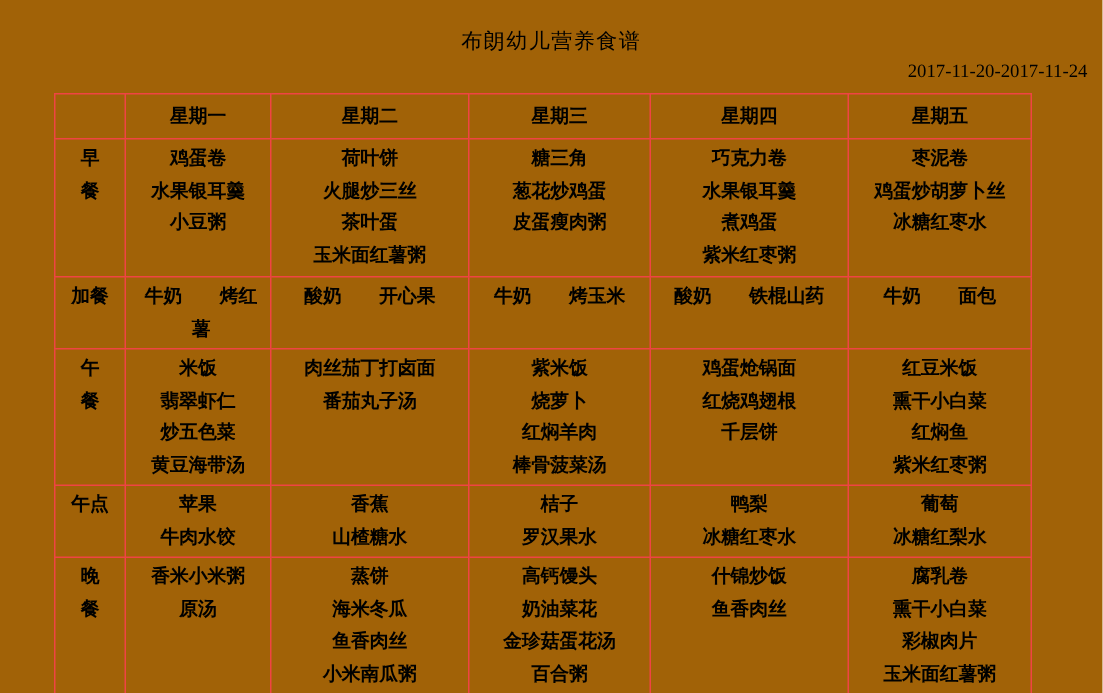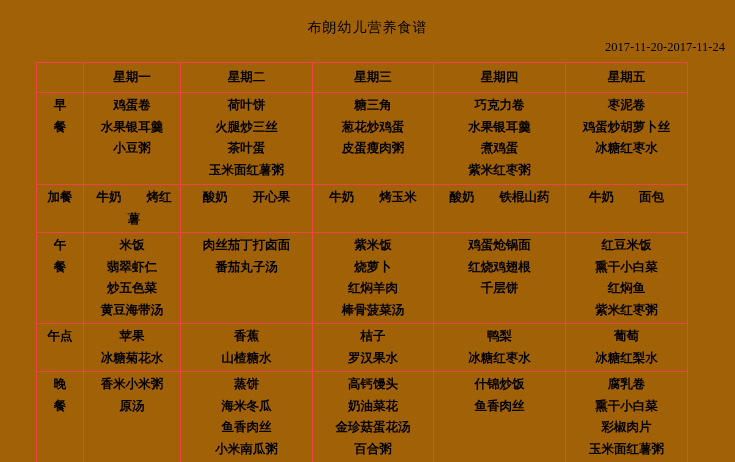--- a/index.html
+++ b/index.html
@@ -202,21 +202,21 @@
         </tr>
         <tr style="height: 44px;">
           <td class="v-middle">
             <div class="cell-lines">
               <div class="line">午点</div>
             </div>
           </td>
           <td class="v-middle">
             <div class="cell-lines">
               <div class="line">苹果</div>
-              <div class="line">冰糖菊花水</div>
+              <div class="line">牛肉水饺</div>
             </div>
           </td>
           <td class="v-middle">
             <div class="cell-lines">
               <div class="line">香蕉</div>
               <div class="line">山楂糖水</div>
             </div>
           </td>
           <td class="v-middle">
             <div class="cell-lines">

